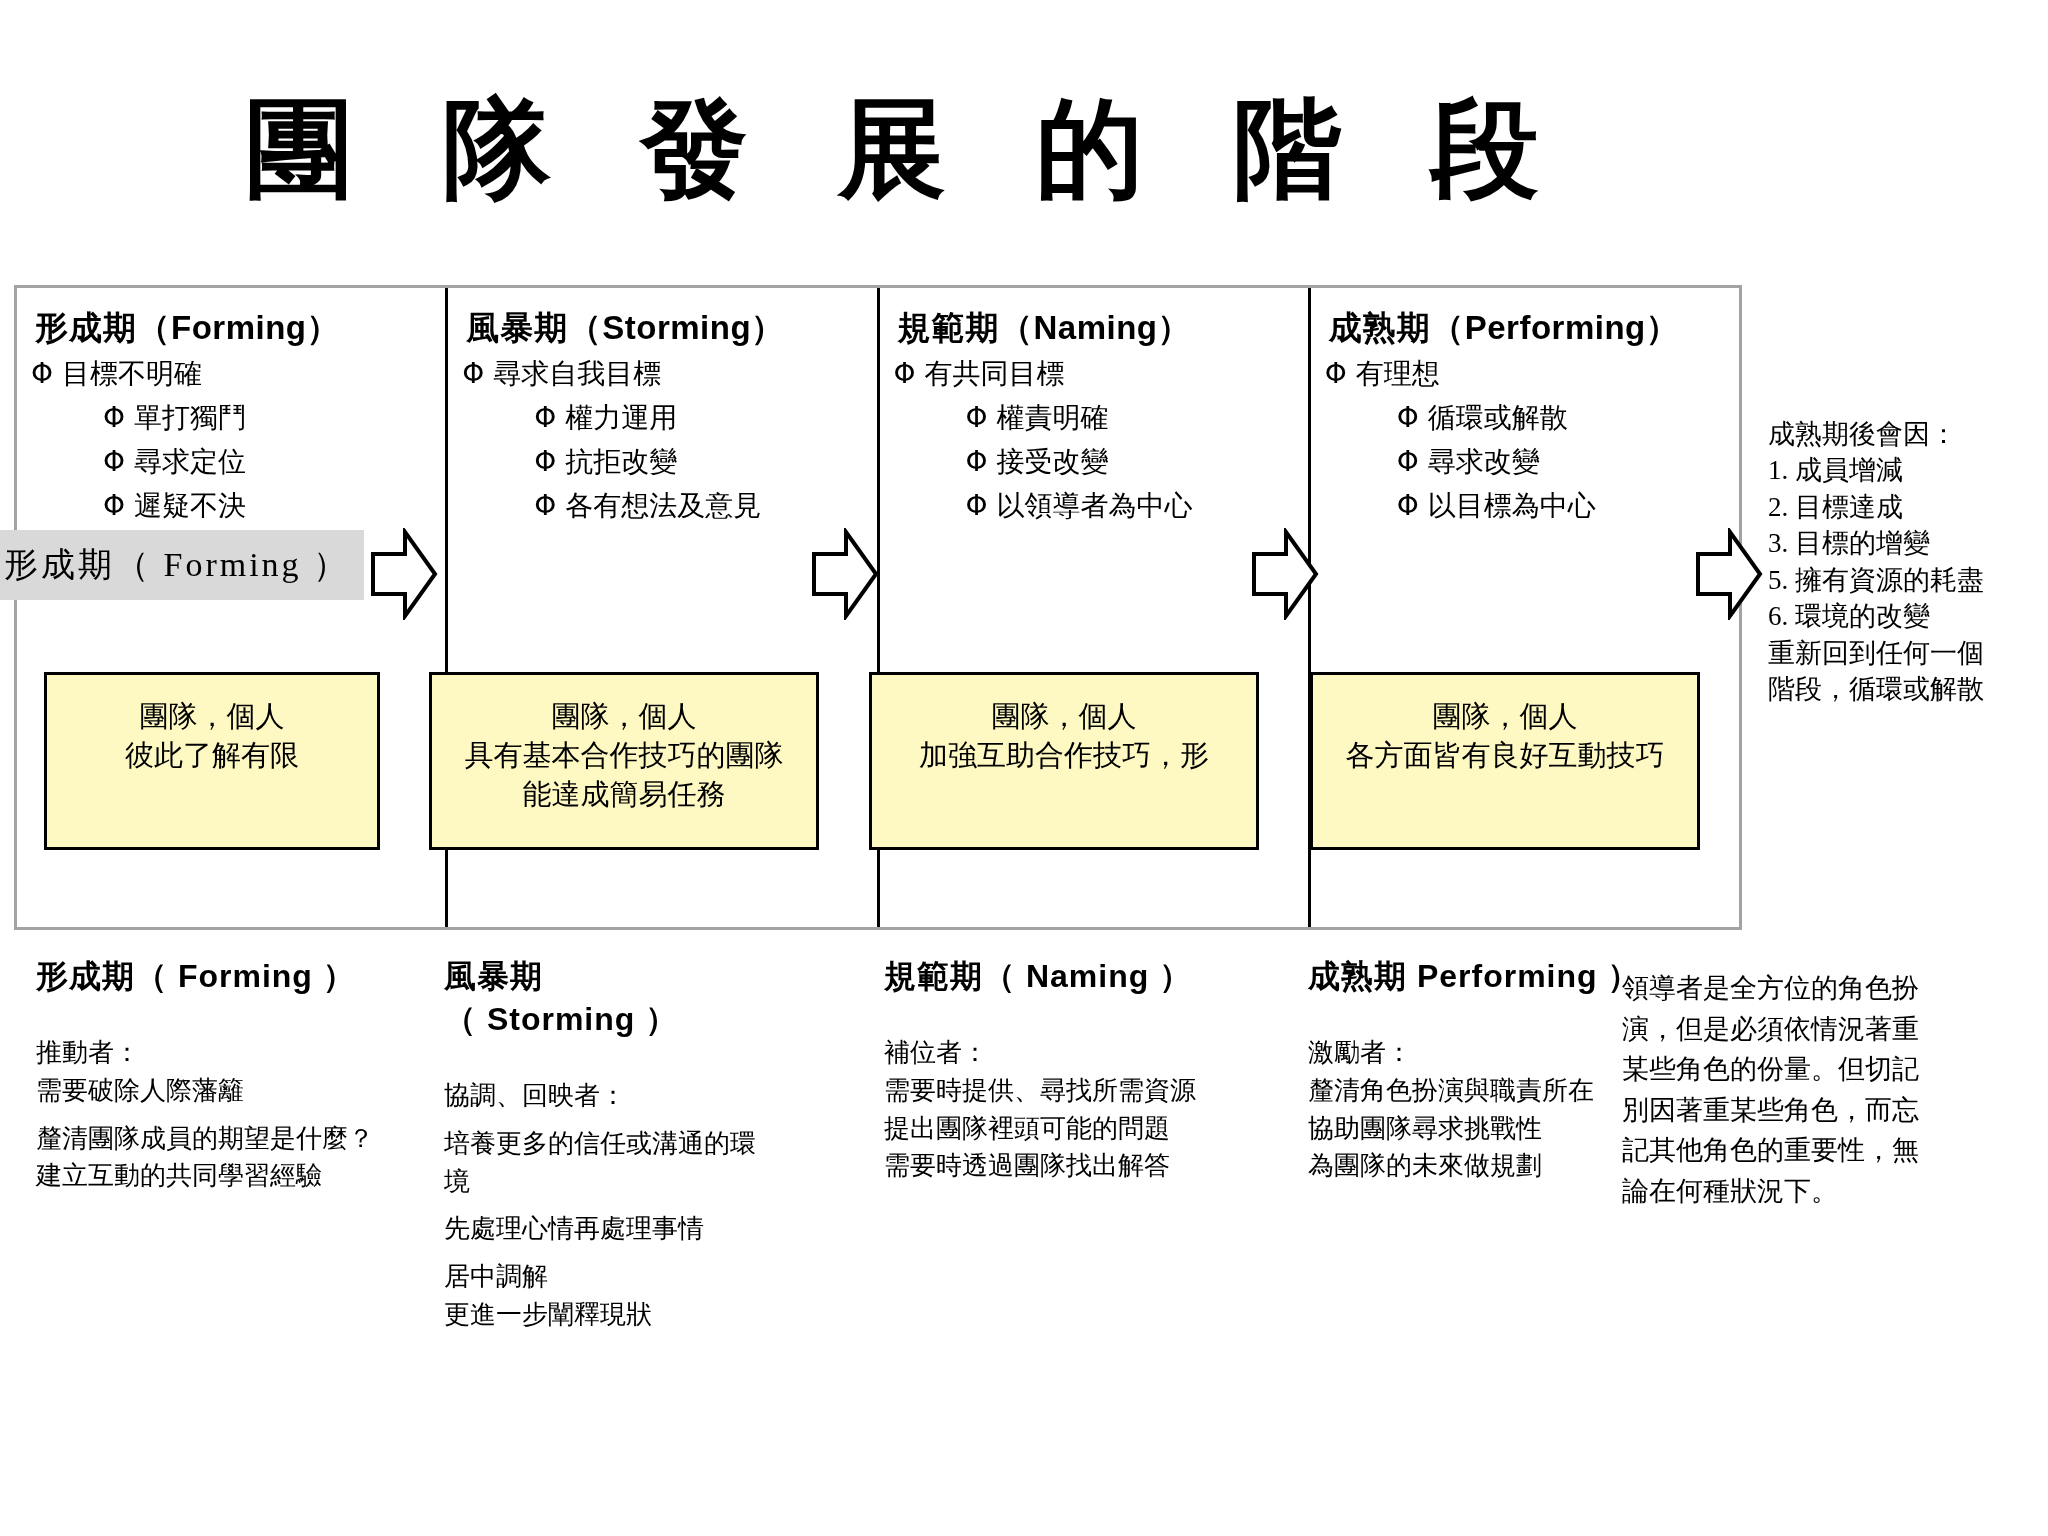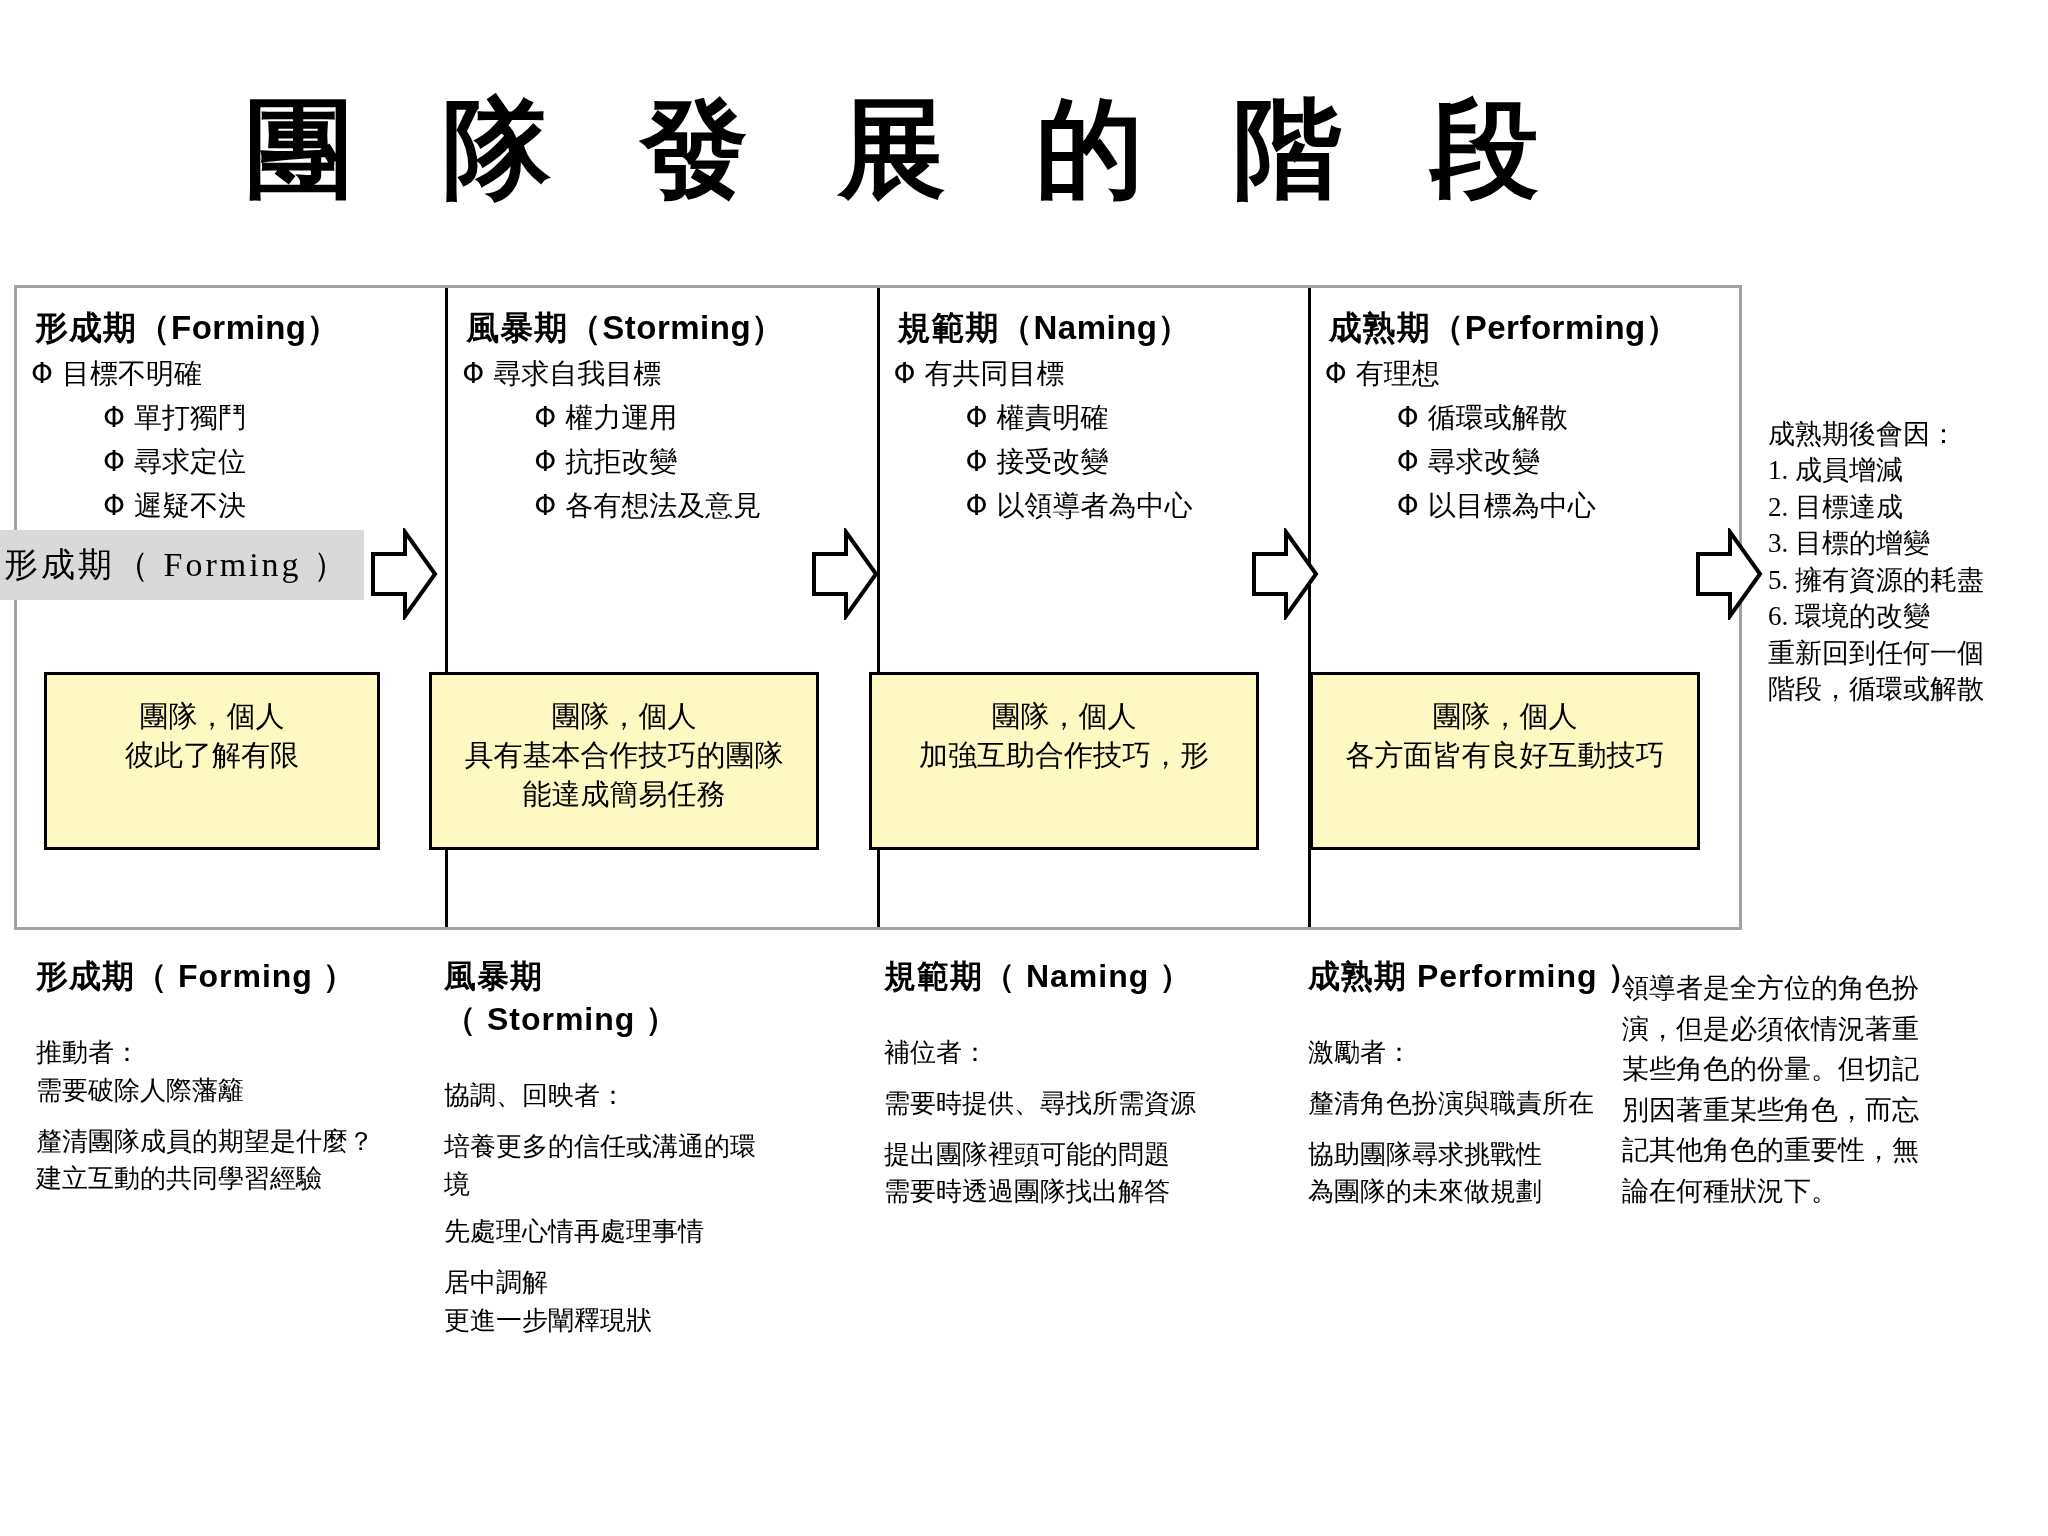--- a/index.html
+++ b/index.html
@@ -140,21 +140,21 @@
     letter-spacing: 1px;
     white-space: nowrap;
     line-height: 1.35;
   }
   .role-body {
     margin-top: 36px;
     font-size: 26px;
     line-height: 1.45;
   }
   .role-body p { margin: 0 0 10px 0; }
-  .role-body p.tight { margin-bottom: 0; margin-top: 13px; }
+  .role-body p.tight { margin-bottom: 0; }
 
   #leader-note {
     position: absolute;
     left: 1622px;
     top: 968px;
     width: 310px;
     font-size: 27px;
     line-height: 1.5;
   }
 </style>

